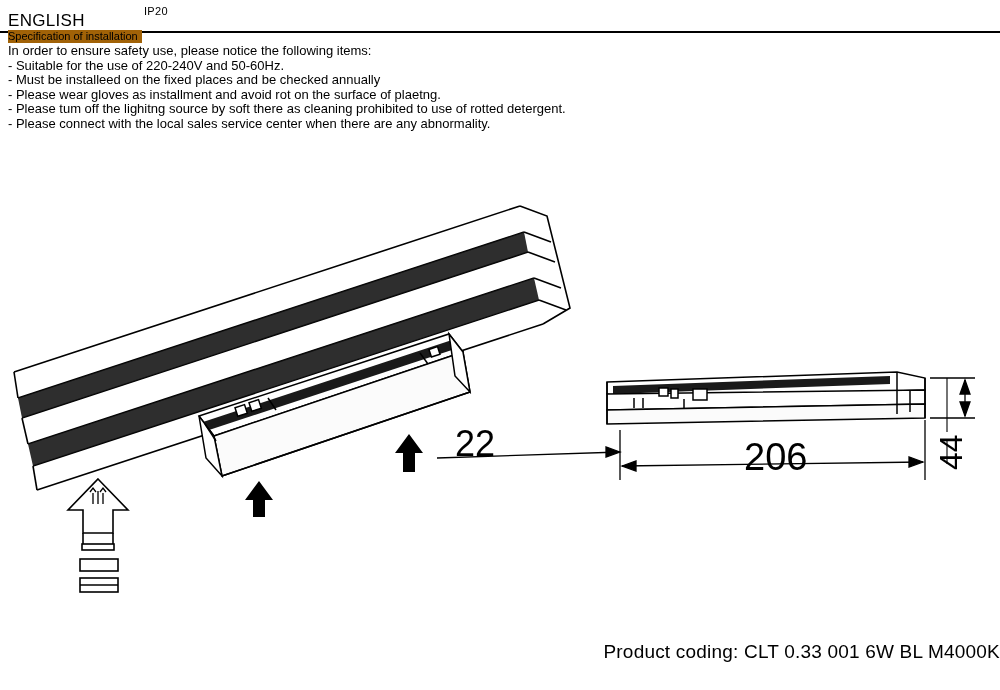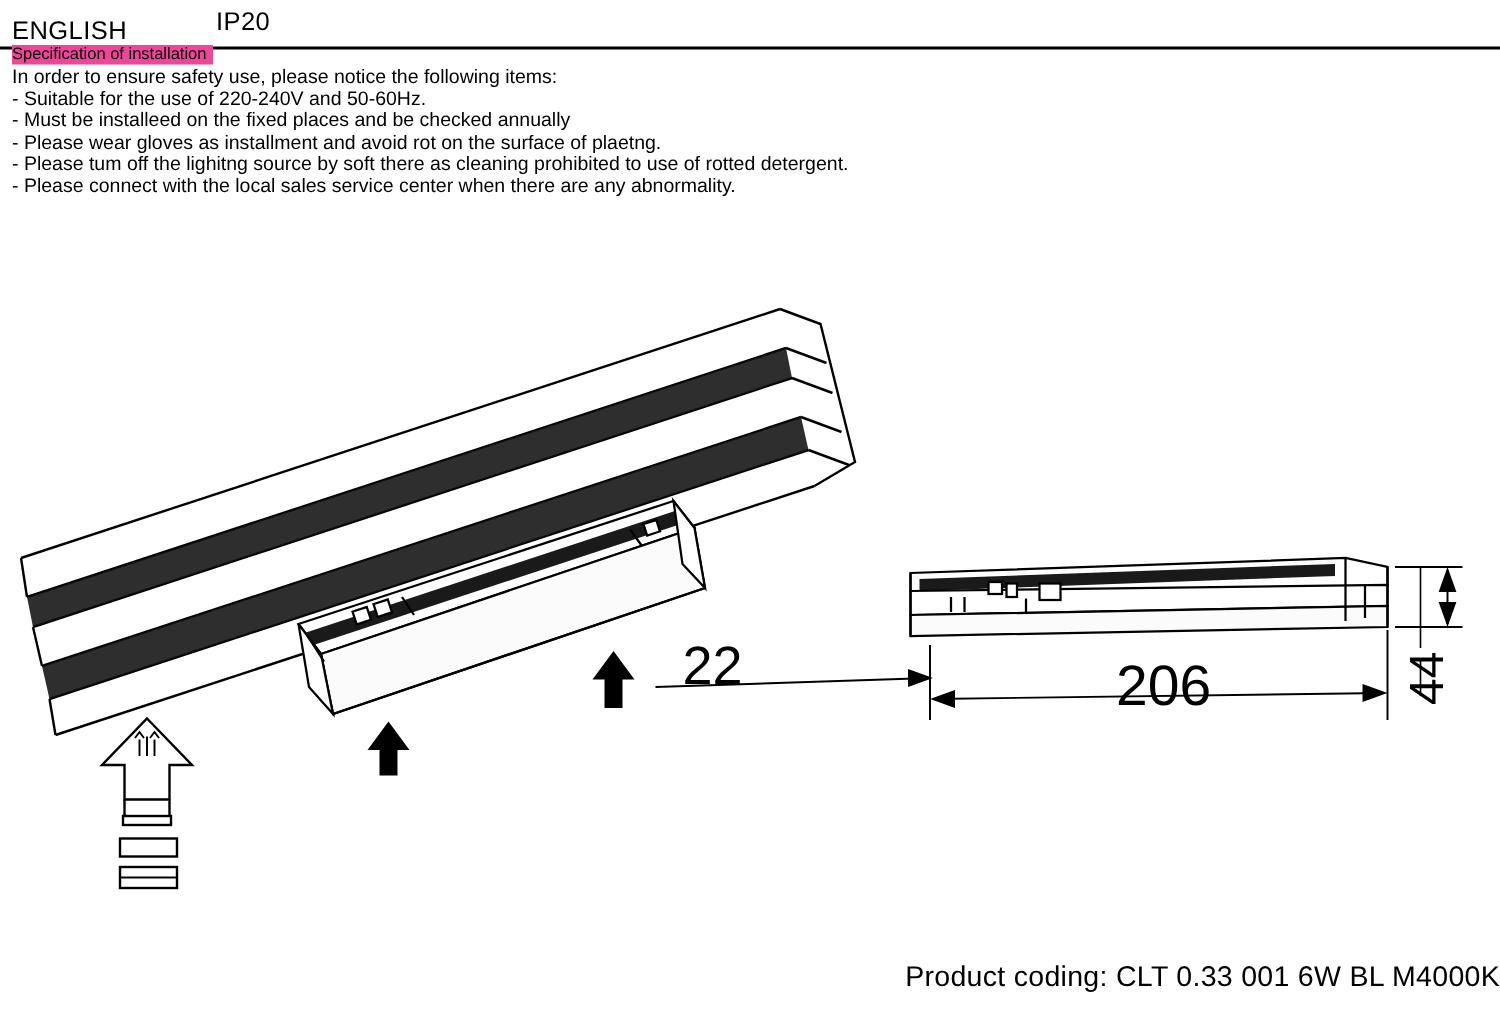--- a/index.html
+++ b/index.html
@@ -25,37 +25,37 @@
     position: absolute;
     left: 8px;
     top: 11px;
     font-size: 17px;
     letter-spacing: 0.3px;
   }
   .hdr-ip {
     position: absolute;
     left: 144px;
     top: 5px;
-    font-size: 17px;
+    font-size: 11px;
     letter-spacing: 0.3px;
   }
   .hdr-rule {
     position: absolute;
     left: 0;
     top: 31px;
     width: 1000px;
     height: 2px;
     background: #000000;
   }
   .spec-title {
     position: absolute;
     left: 8px;
     top: 30px;
     font-size: 11px;
-    background: #ec4899;
+    background: #a16207;
     padding-right: 4px;
     line-height: 13px;
   }
   .notice {
     position: absolute;
     left: 8px;
     top: 44px;
     font-size: 13px;
     line-height: 14.6px;
     white-space: nowrap;

